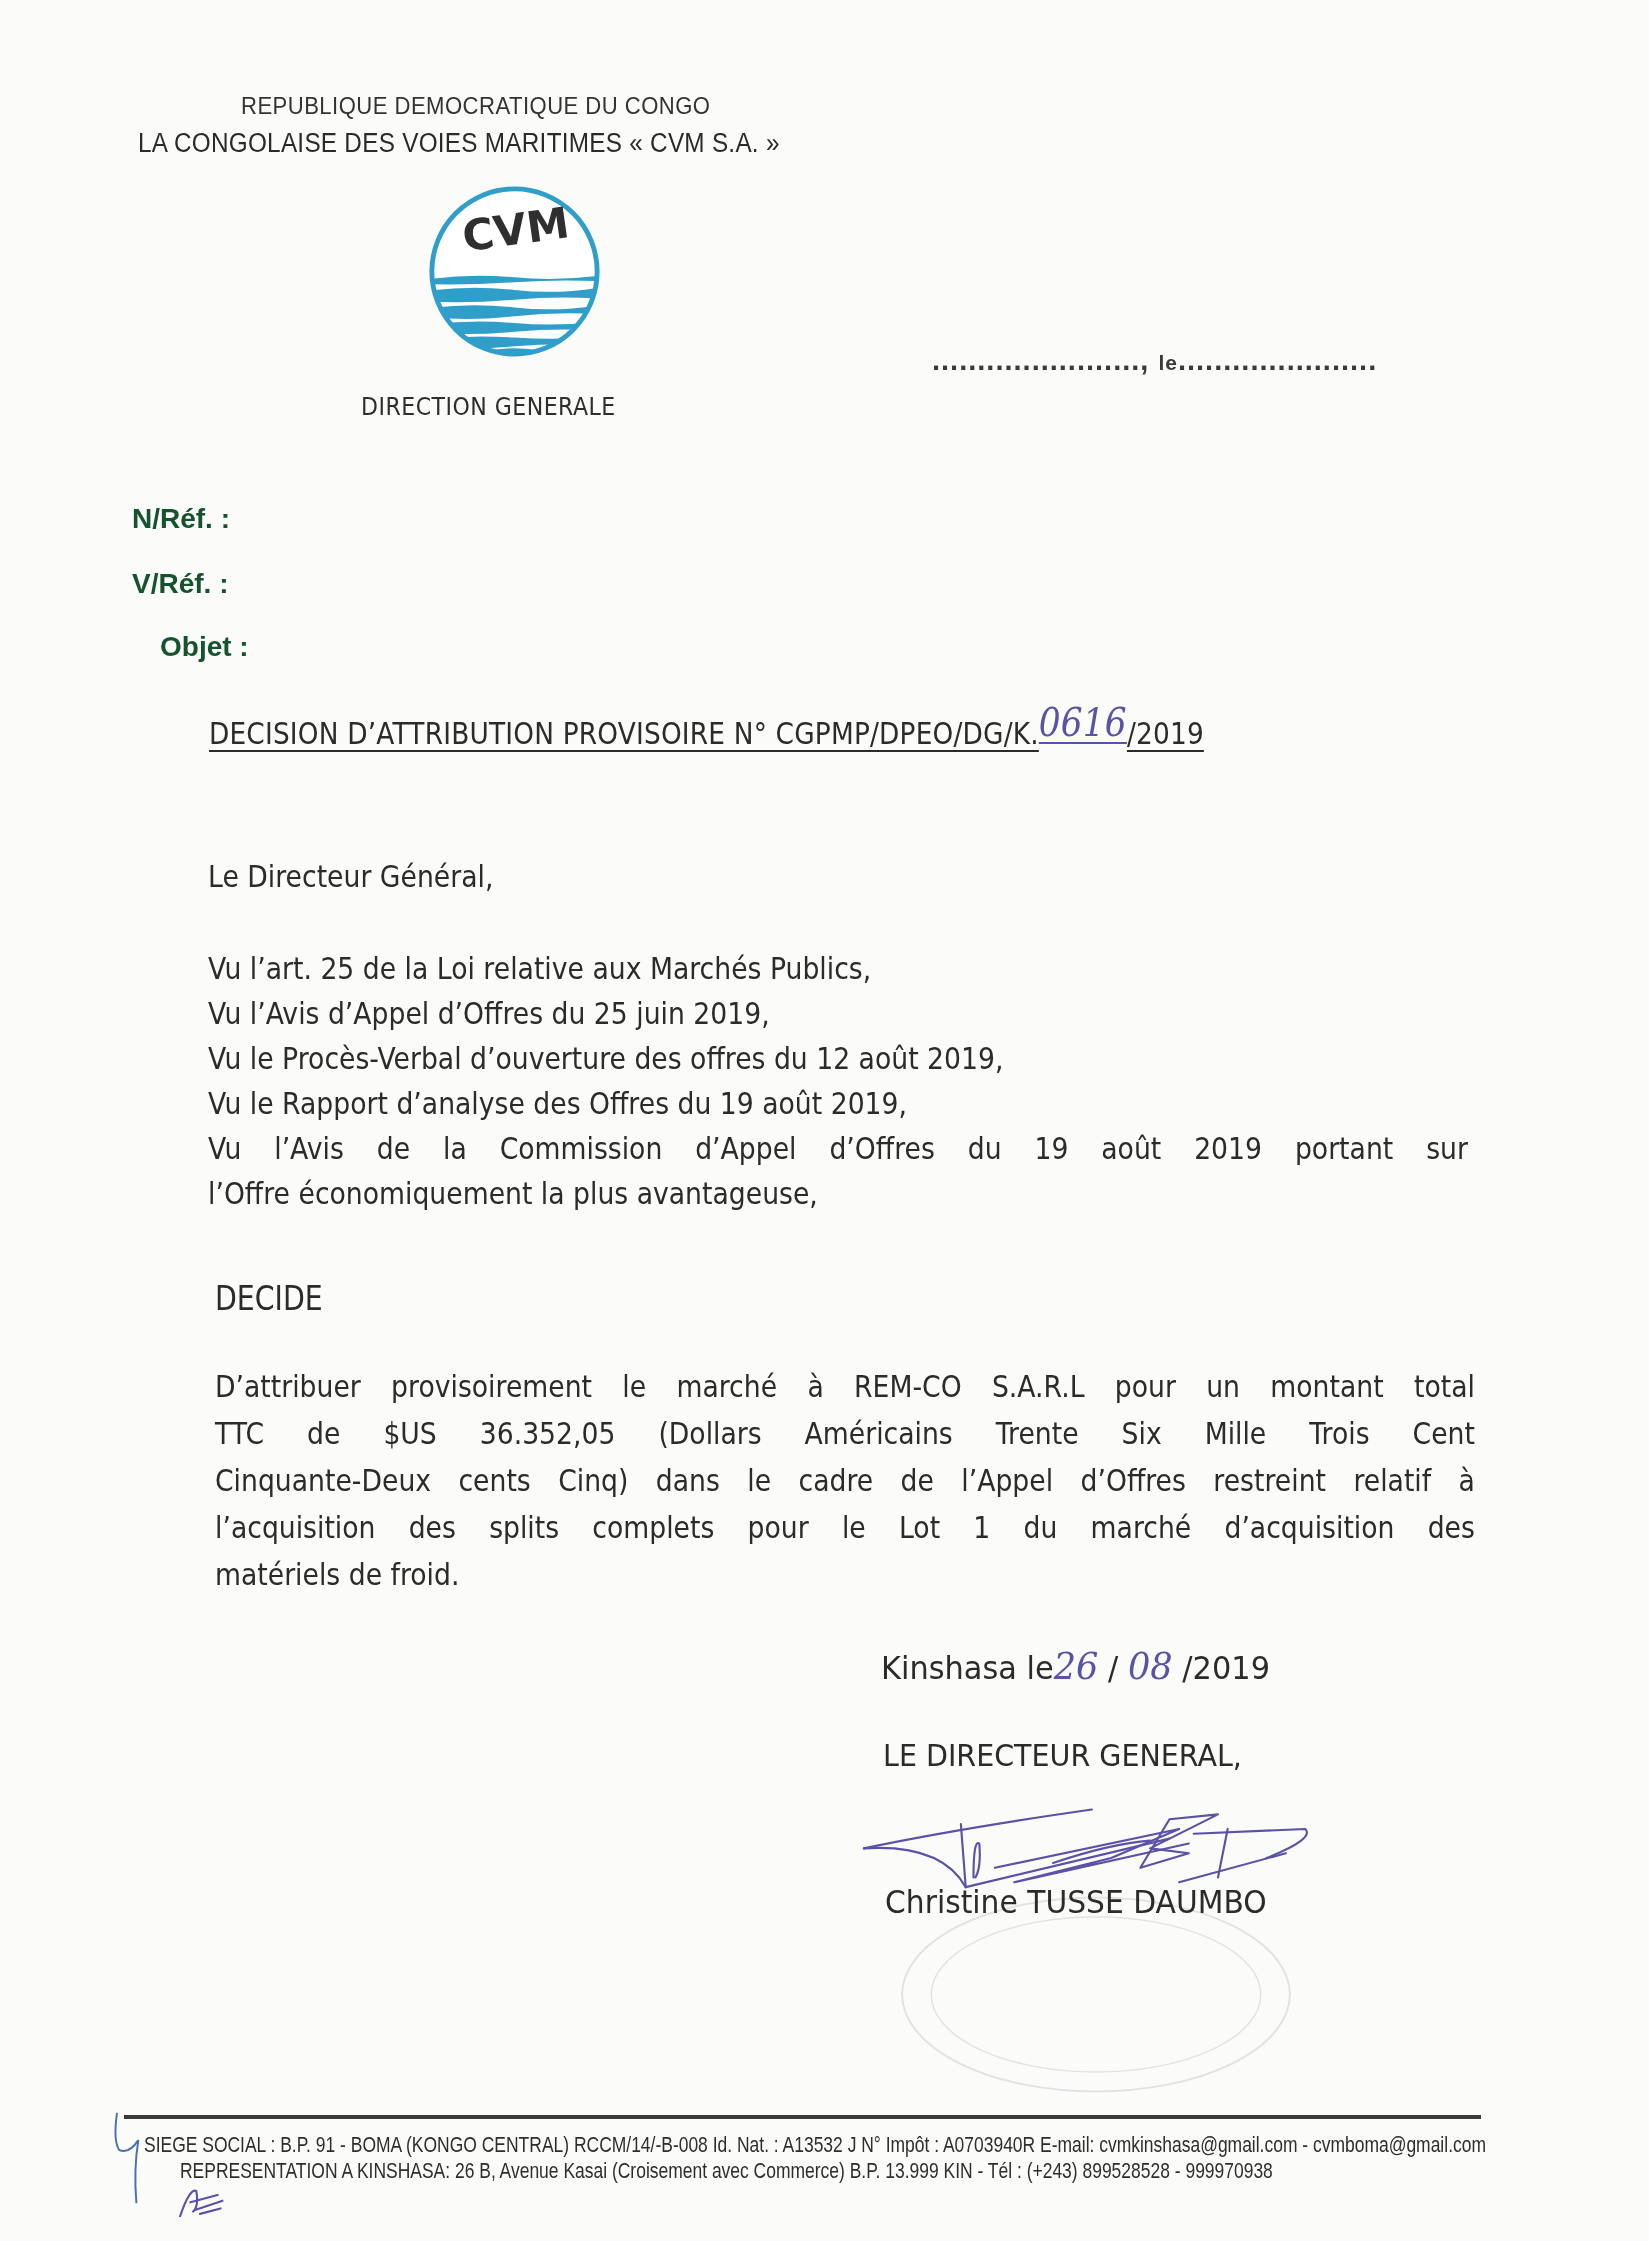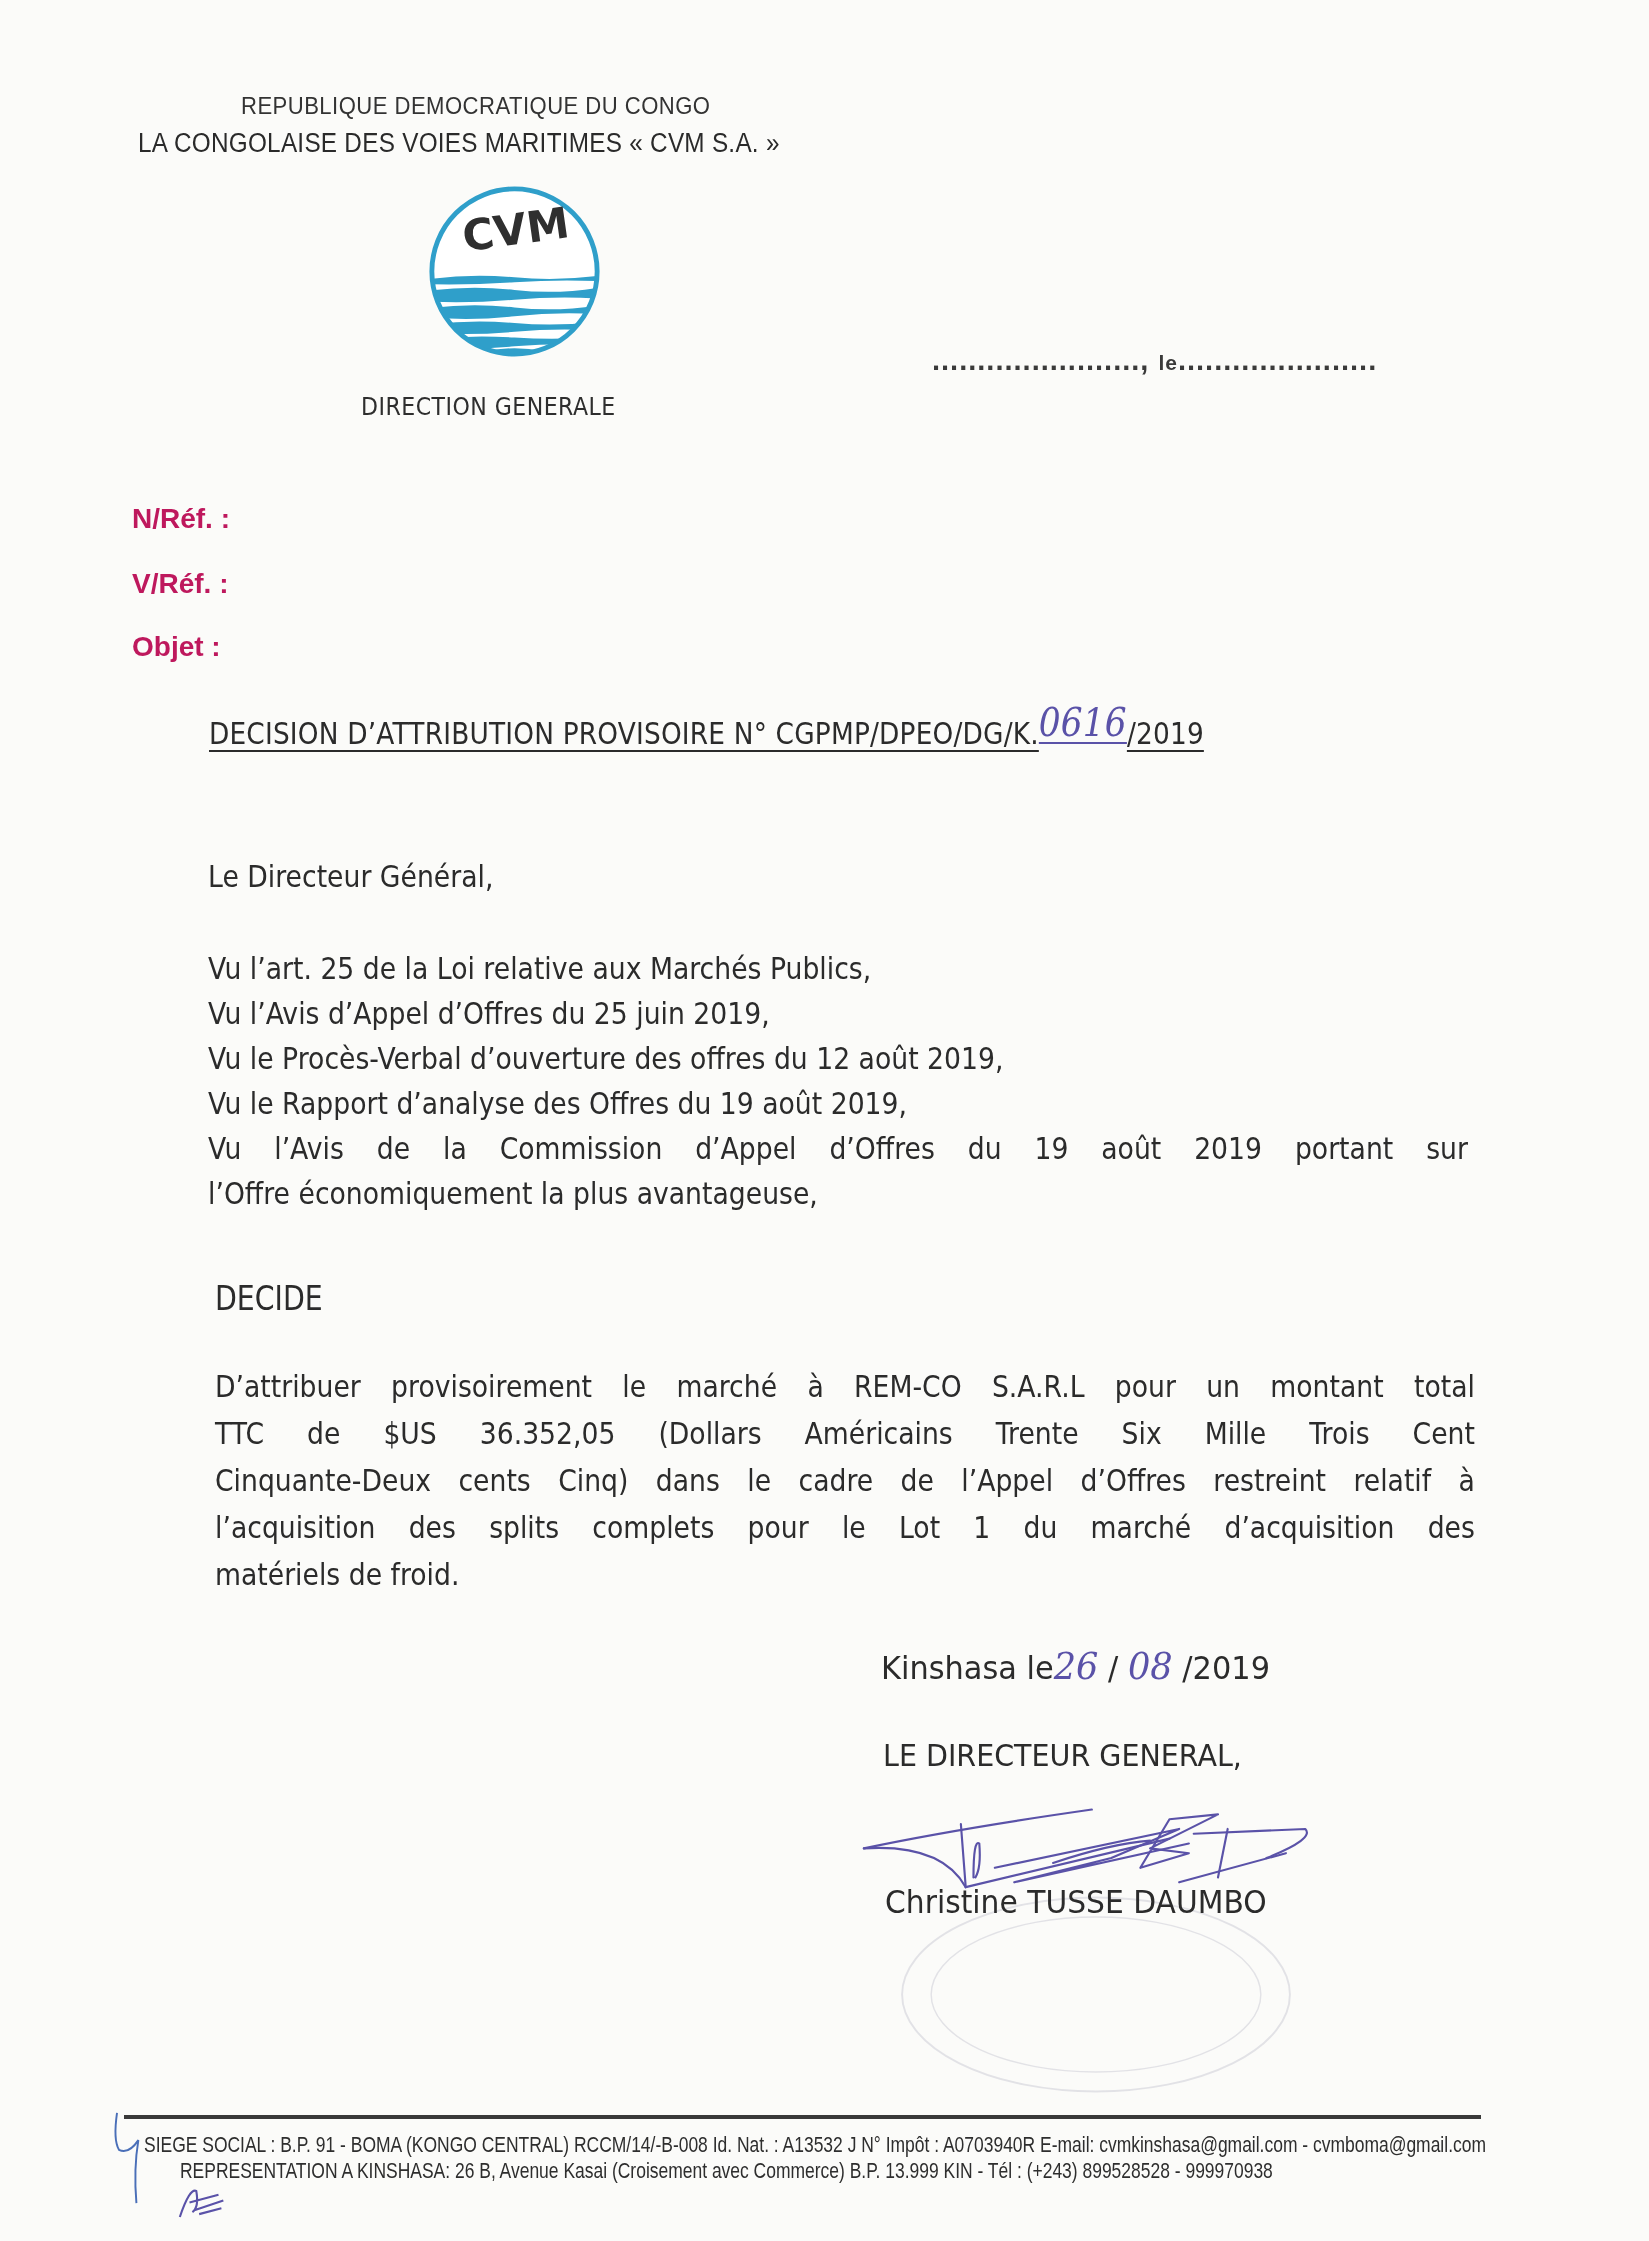--- a/index.html
+++ b/index.html
@@ -16,24 +16,24 @@
 
     #hdr-country { left: 241px; top: 92px; font-size: 24px; letter-spacing: 0.5px; transform: scaleX(0.92); transform-origin: left top; color: #333; }
     #hdr-company { left: 138px; top: 128px; font-size: 27px; letter-spacing: 0.3px; transform: scaleX(0.9); transform-origin: left top; color: #2a2a2a; }
 
     #logo { left: 427px; top: 184px; width: 175px; height: 175px; }
     #dir-gen { left: 361px; top: 393px; font-size: 24px; letter-spacing: 0.5px; color: #2e2e2e; font-family: "DejaVu Sans", sans-serif; transform: scaleX(0.92); transform-origin: left top; }
 
     #date-line { left: 932px; top: 344px; font-size: 29px; color: #3a3a3a; font-weight: bold; letter-spacing: 1px; }
     #date-line .le { font-weight: bold; font-size: 21px; }
 
-    .ref { left: 132px; font-size: 28px; font-weight: bold; color: #be185d; }
+    .ref { left: 132px; font-size: 28px; font-weight: bold; color: #14532d; }
     #nref { top: 503px; }
     #vref { top: 568px; }
-    #objet { top: 631px; }
+    #objet { top: 631px; margin-left: 28px; }
 
     #decision-title { left: 209px; top: 708px; font-size: 30px; color: #2b2b2b; letter-spacing: 0.2px; transform: scaleX(0.88); transform-origin: left top; white-space: nowrap; }
     #decision-title .ul { text-decoration: underline; text-decoration-thickness: 1.9px; text-underline-offset: 5.8px; }
     .handwritten { font-family: "DejaVu Serif", serif; font-style: italic; color: #5a52a8; }
     #decision-title .handnum { font-size: 39px; position: relative; top: -7.8px; }
 
     .body-text { font-size: 31px; color: #2b2b2b; line-height: 45px; transform: scaleX(0.86); transform-origin: left top; }
     #dg-greeting { left: 208px; top: 854px; }
     #considerants { left: 208px; top: 946px; width: 1456px; }
     #considerants .line { height: 45px; white-space: nowrap; }

